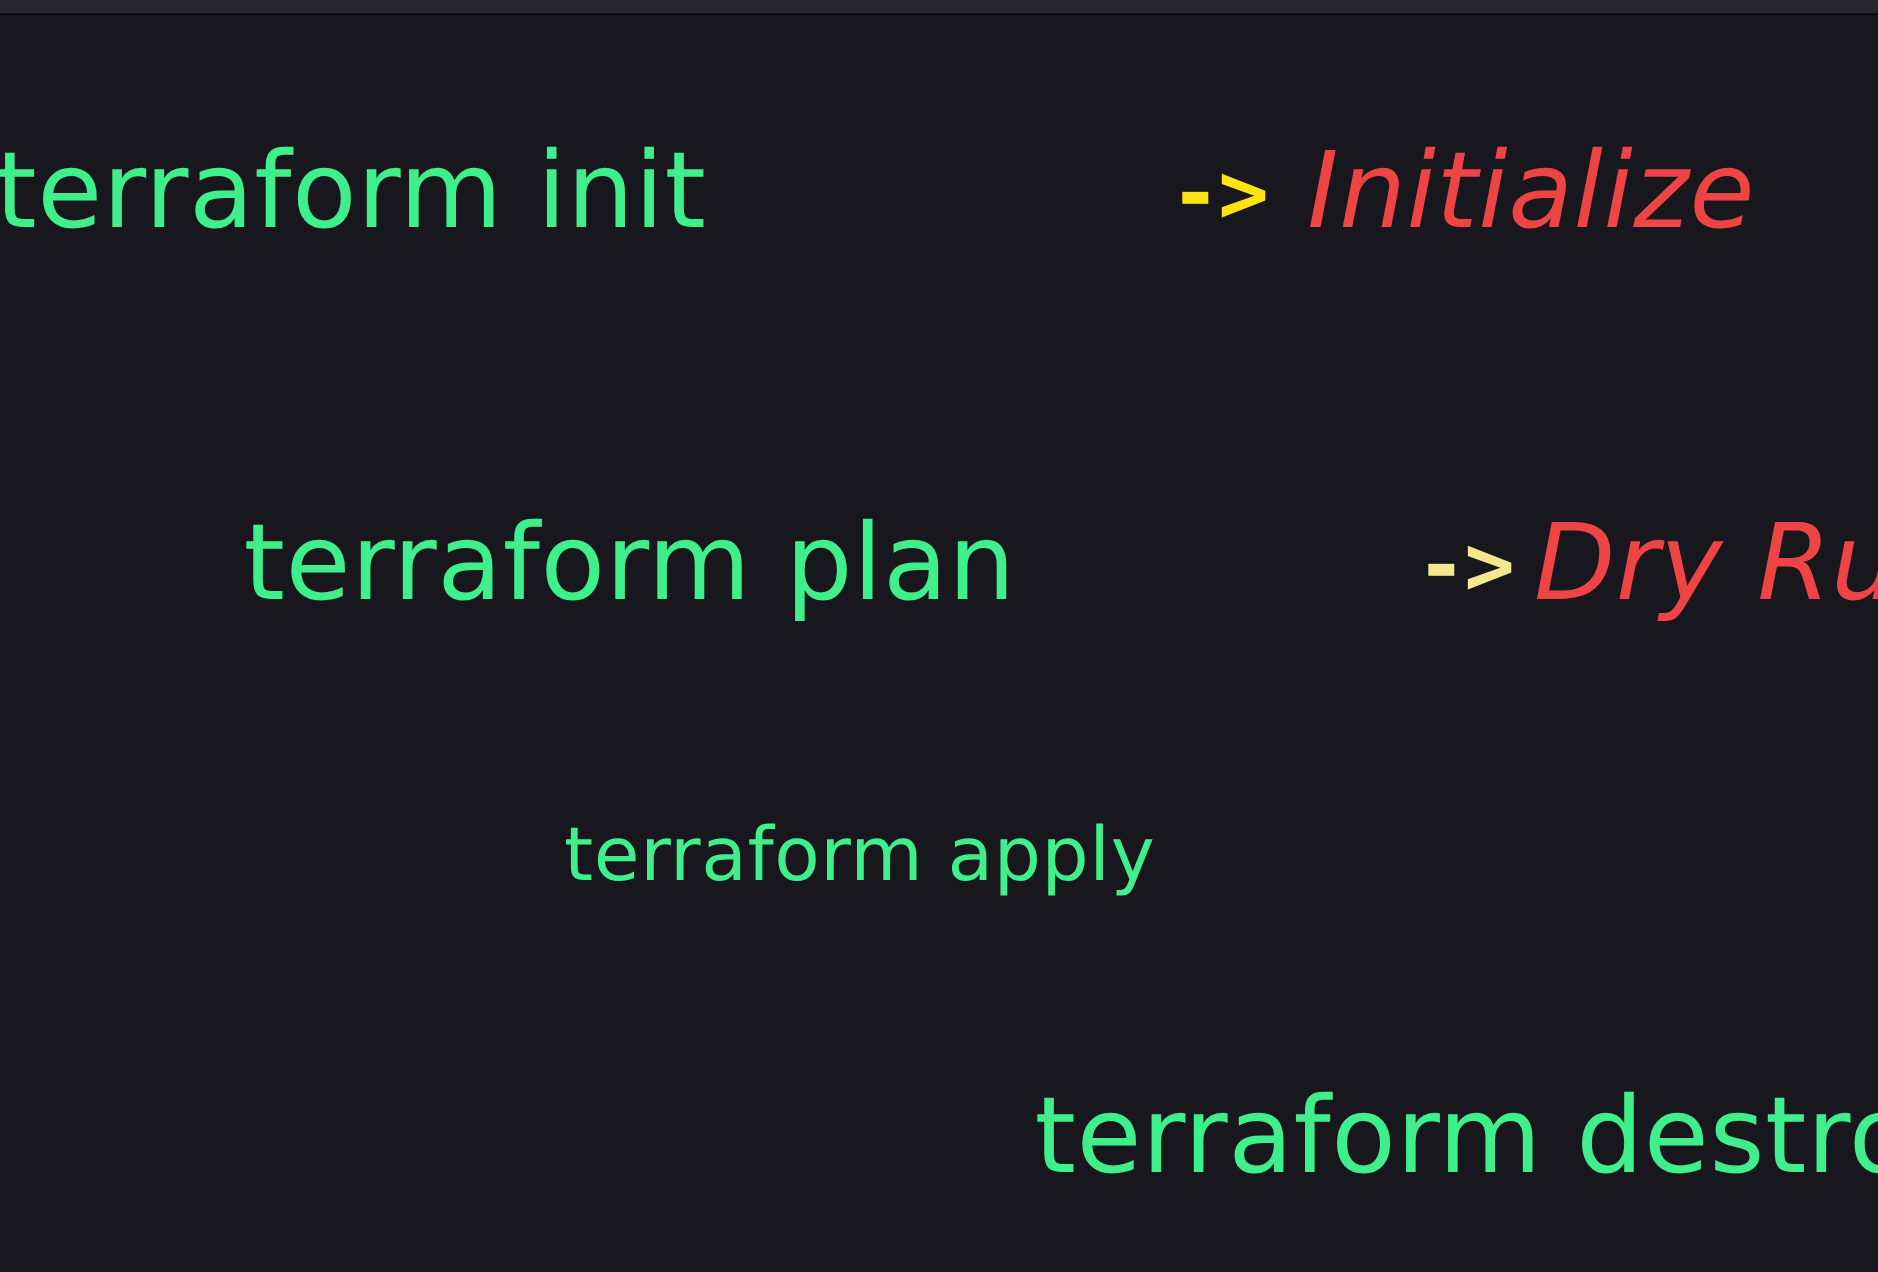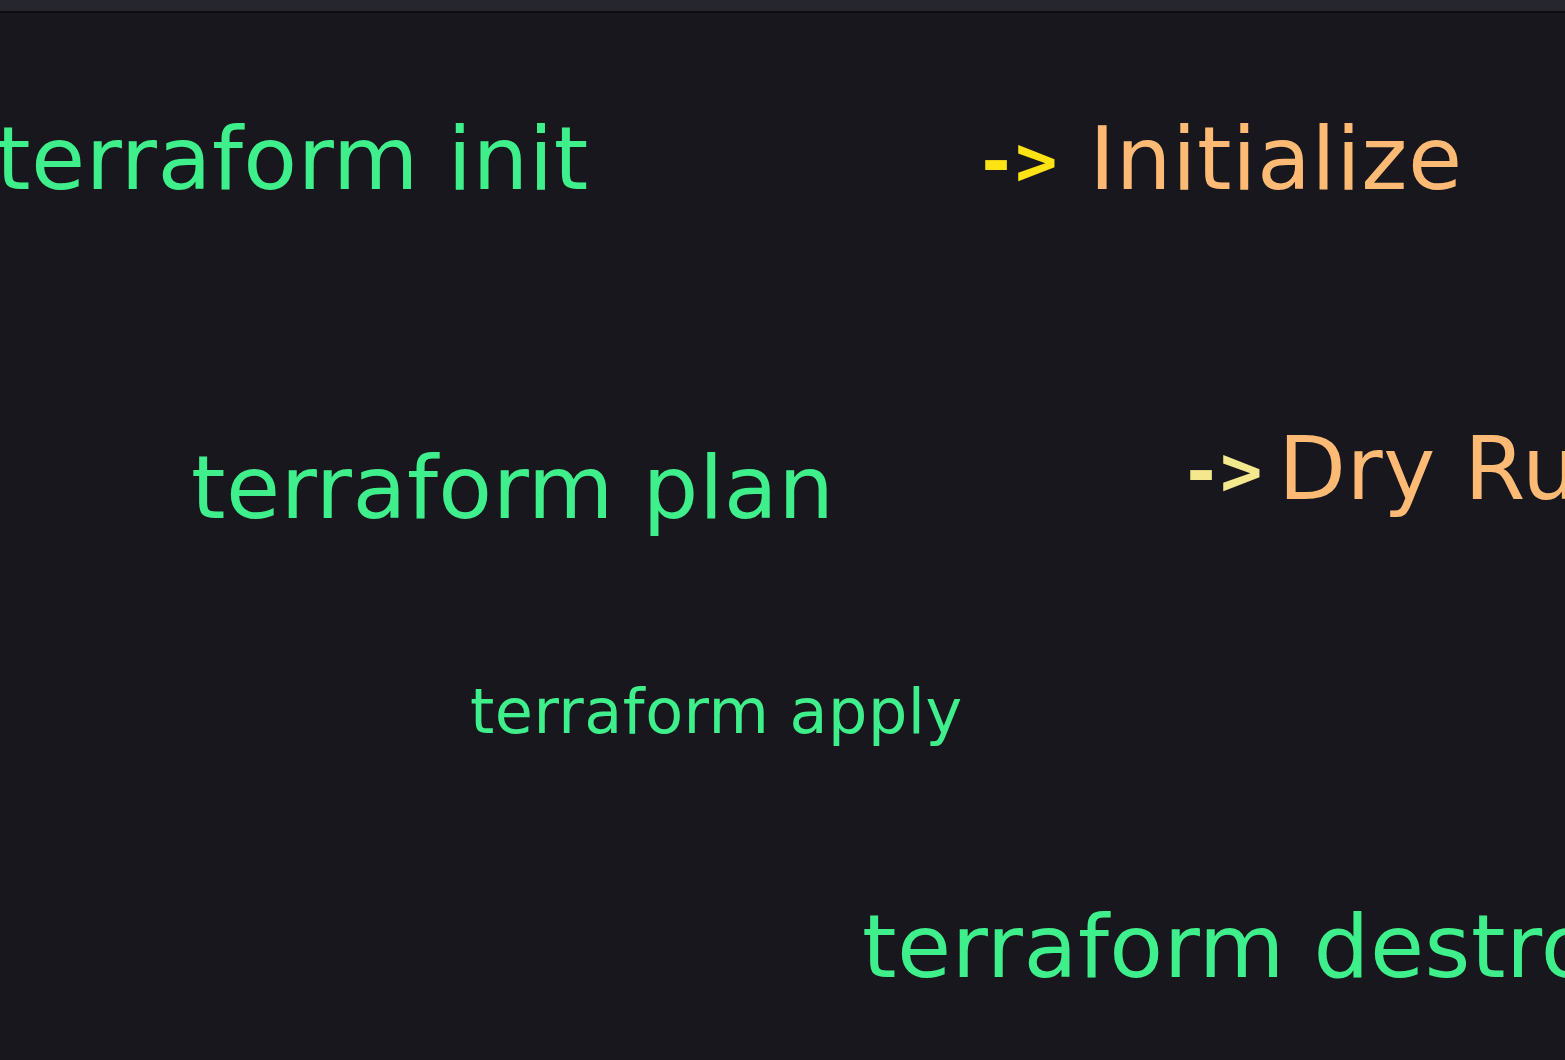--- a/index.html
+++ b/index.html
@@ -51,42 +51,41 @@
   .cmd {
     color: #3fef8b;
   }
   .arrow {
     font-family: "DejaVu Sans Mono", monospace;
     font-weight: 700;
     letter-spacing: -2px;
   }
   .arrow-bright { color: #fde313; }
   .arrow-pale   { color: #f3e88e; }
-  .meaning { color: #fdba74; }
+  .meaning { color: #ef4444; font-style: italic; }
 
   
   #row1-cmd {
     left: -4px;
     top: 92px;
     font-size: 88px;
   }
   #row1-note {
     left: 975px;
     top: 92px;
     font-size: 88px;
   }
   #row1-note .arrow { font-size: 70px; vertical-align: 4px; }
   #row1-note .meaning { margin-left: 34px; }
 
   
   #row2-cmd {
-    left: 191px;
+    left: 203px;
     top: 402px;
     font-size: 88px;
-    margin-top: 19px;
   }
   #row2-note {
     left: 1180px;
     top: 402px;
     font-size: 88px;
   }
   #row2-note .arrow { font-size: 70px; vertical-align: 4px; }
   #row2-note .meaning { margin-left: 18px; }
 
   

